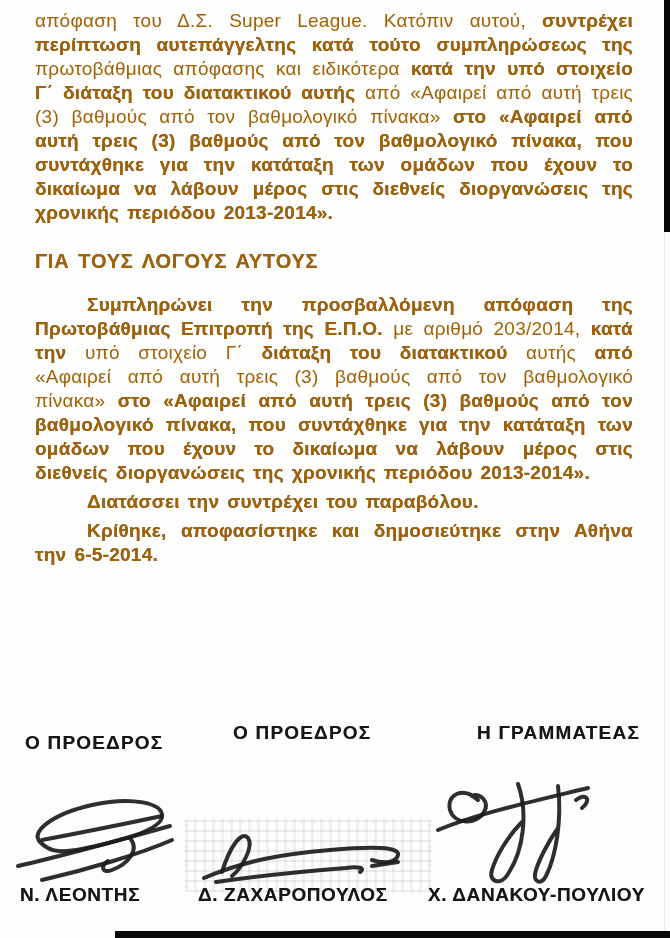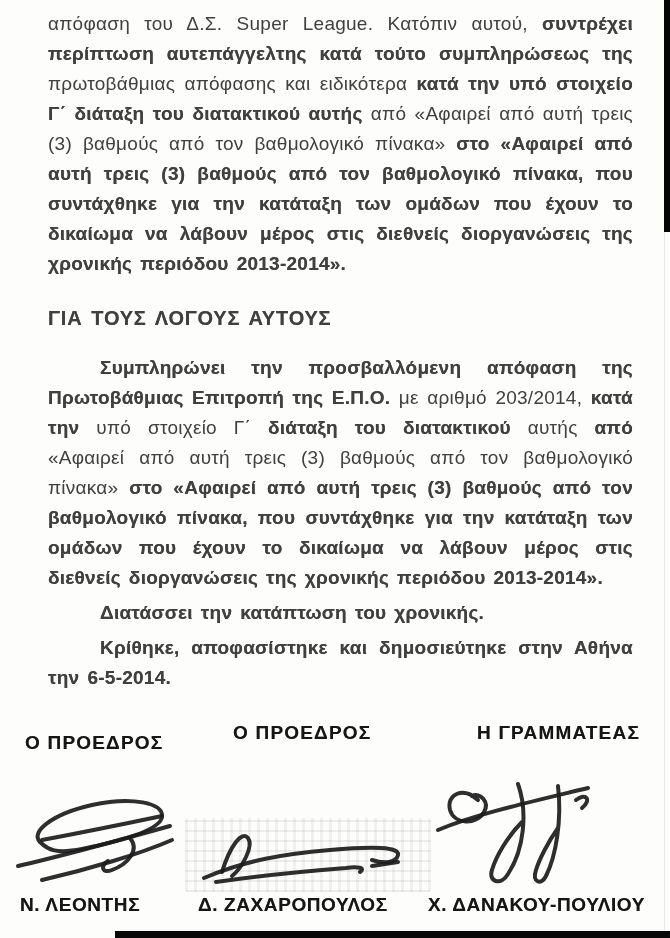--- a/index.html
+++ b/index.html
@@ -8,26 +8,26 @@
     position:relative;
     width:670px; height:938px;
     margin:0 auto;
     background:#fdfdfb;
     overflow:hidden;
     font-family:"Liberation Sans","DejaVu Sans",sans-serif;
     color:#161616;
   }
   
   .doc-body {
-    position:absolute; left:48px; right:37px; top:4px;
-    font-size:19px; line-height:30px;
+    position:absolute; left:35px; right:37px; top:4px;
+    font-size:19px; line-height:24px;
     text-align:justify;
     letter-spacing:.25px;
     word-spacing:2.5px;
-    color:#404040;
+    color:#a16207;
   }
   .doc-body p { margin:5px 0; }
   .doc-body p.indent { text-indent:52px; }
   .seg { font-weight:400; }
   .seg.bold { font-weight:700; text-shadow:0 0 .4px rgba(0,0,0,.55); }
   .heading {
     margin:24px 0 20px 0;
     text-align:left;
     font-size:20px; font-weight:700;
     letter-spacing:.8px;
@@ -38,21 +38,21 @@
   .sig-title {
     position:absolute; top:10px;
     font-size:19px; font-weight:700; letter-spacing:1.2px;
     text-shadow:0 0 .4px rgba(0,0,0,.55);
     white-space:nowrap;
   }
   .sig-title.t1 { left:25px;margin-top:10px; }
   .sig-title.t2 { left:233px; }
   .sig-title.t3 { left:477px; }
   .sig-name {
-    position:absolute; top:182px;
+    position:absolute; top:172px;
     font-size:19px; font-weight:700; letter-spacing:.6px;
     text-shadow:0 0 .4px rgba(0,0,0,.55);
     white-space:nowrap;
   }
   .sig-name.n1 { left:20px; }
   .sig-name.n2 { left:198px; }
   .sig-name.n3 { left:428px; }
   .sig-svg { position:absolute; }
   .sig-svg.s1 { left:14px;  top:78px; }
   .sig-svg.s2 { left:188px; top:110px; }
@@ -72,21 +72,21 @@
 </style>
 </head>
 <body>
 
 <div class="page">
 
   <div class="doc-body">
       <p class=""><span class="seg">απόφαση του Δ.Σ. Super League. Κατόπιν αυτού, </span><span class="seg bold">συντρέχει περίπτωση αυτεπάγγελτης κατά τούτο συμπληρώσεως της </span><span class="seg">πρωτοβάθμιας απόφασης και ειδικότερα </span><span class="seg bold">κατά την υπό στοιχείο Γ΄ διάταξη του διατακτικού αυτής </span><span class="seg">από «Αφαιρεί από αυτή τρεις (3) βαθμούς από τον βαθμολογικό πίνακα» </span><span class="seg bold">στο «Αφαιρεί από αυτή τρεις (3) βαθμούς από τον βαθμολογικό πίνακα, που συντάχθηκε για την κατάταξη των ομάδων που έχουν το δικαίωμα να λάβουν μέρος στις διεθνείς διοργανώσεις της χρονικής περιόδου 2013-2014».</span></p>
       <h2 class="heading">ΓΙΑ ΤΟΥΣ ΛΟΓΟΥΣ ΑΥΤΟΥΣ</h2>
       <p class="indent"><span class="seg bold">Συμπληρώνει την προσβαλλόμενη απόφαση της Πρωτοβάθμιας Επιτροπή της Ε.Π.Ο. </span><span class="seg">με αριθμό 203/2014, </span><span class="seg bold">κατά την </span><span class="seg">υπό στοιχείο Γ΄ </span><span class="seg bold">διάταξη του διατακτικού </span><span class="seg">αυτής </span><span class="seg bold">από </span><span class="seg">«Αφαιρεί από αυτή τρεις (3) βαθμούς από τον βαθμολογικό πίνακα» </span><span class="seg bold">στο «Αφαιρεί από αυτή τρεις (3) βαθμούς από τον βαθμολογικό πίνακα, που συντάχθηκε για την κατάταξη των ομάδων που έχουν το δικαίωμα να λάβουν μέρος στις διεθνείς διοργανώσεις της χρονικής περιόδου 2013-2014».</span></p>
-      <p class="indent"><span class="seg bold">Διατάσσει την κατάπτωση του χρονικής.</span></p>
+      <p class="indent"><span class="seg bold">Διατάσσει την συντρέχει του παραβόλου.</span></p>
       <p class="indent"><span class="seg bold">Κρίθηκε, αποφασίστηκε και δημοσιεύτηκε στην Αθήνα την 6-5-2014.</span></p>
     </div>
 
   <div class="sig-section">
 
     <div class="sig-title t1">Ο ΠΡΟΕΔΡΟΣ</div>
     <div class="sig-title t2">Ο ΠΡΟΕΔΡΟΣ</div>
     <div class="sig-title t3">Η ΓΡΑΜΜΑΤΕΑΣ</div>
 
     <div class="stamp-noise"></div>

